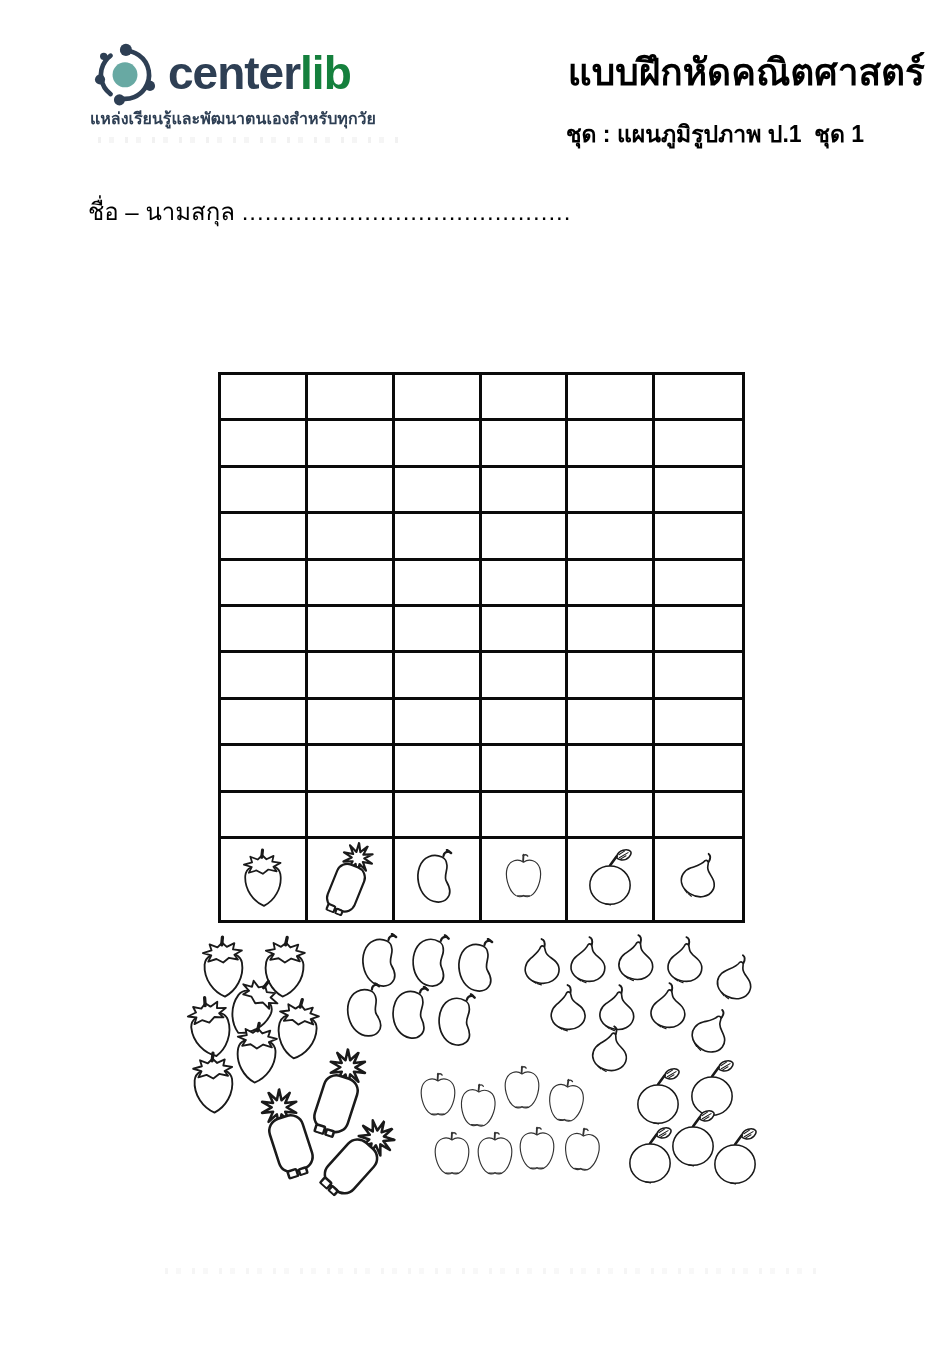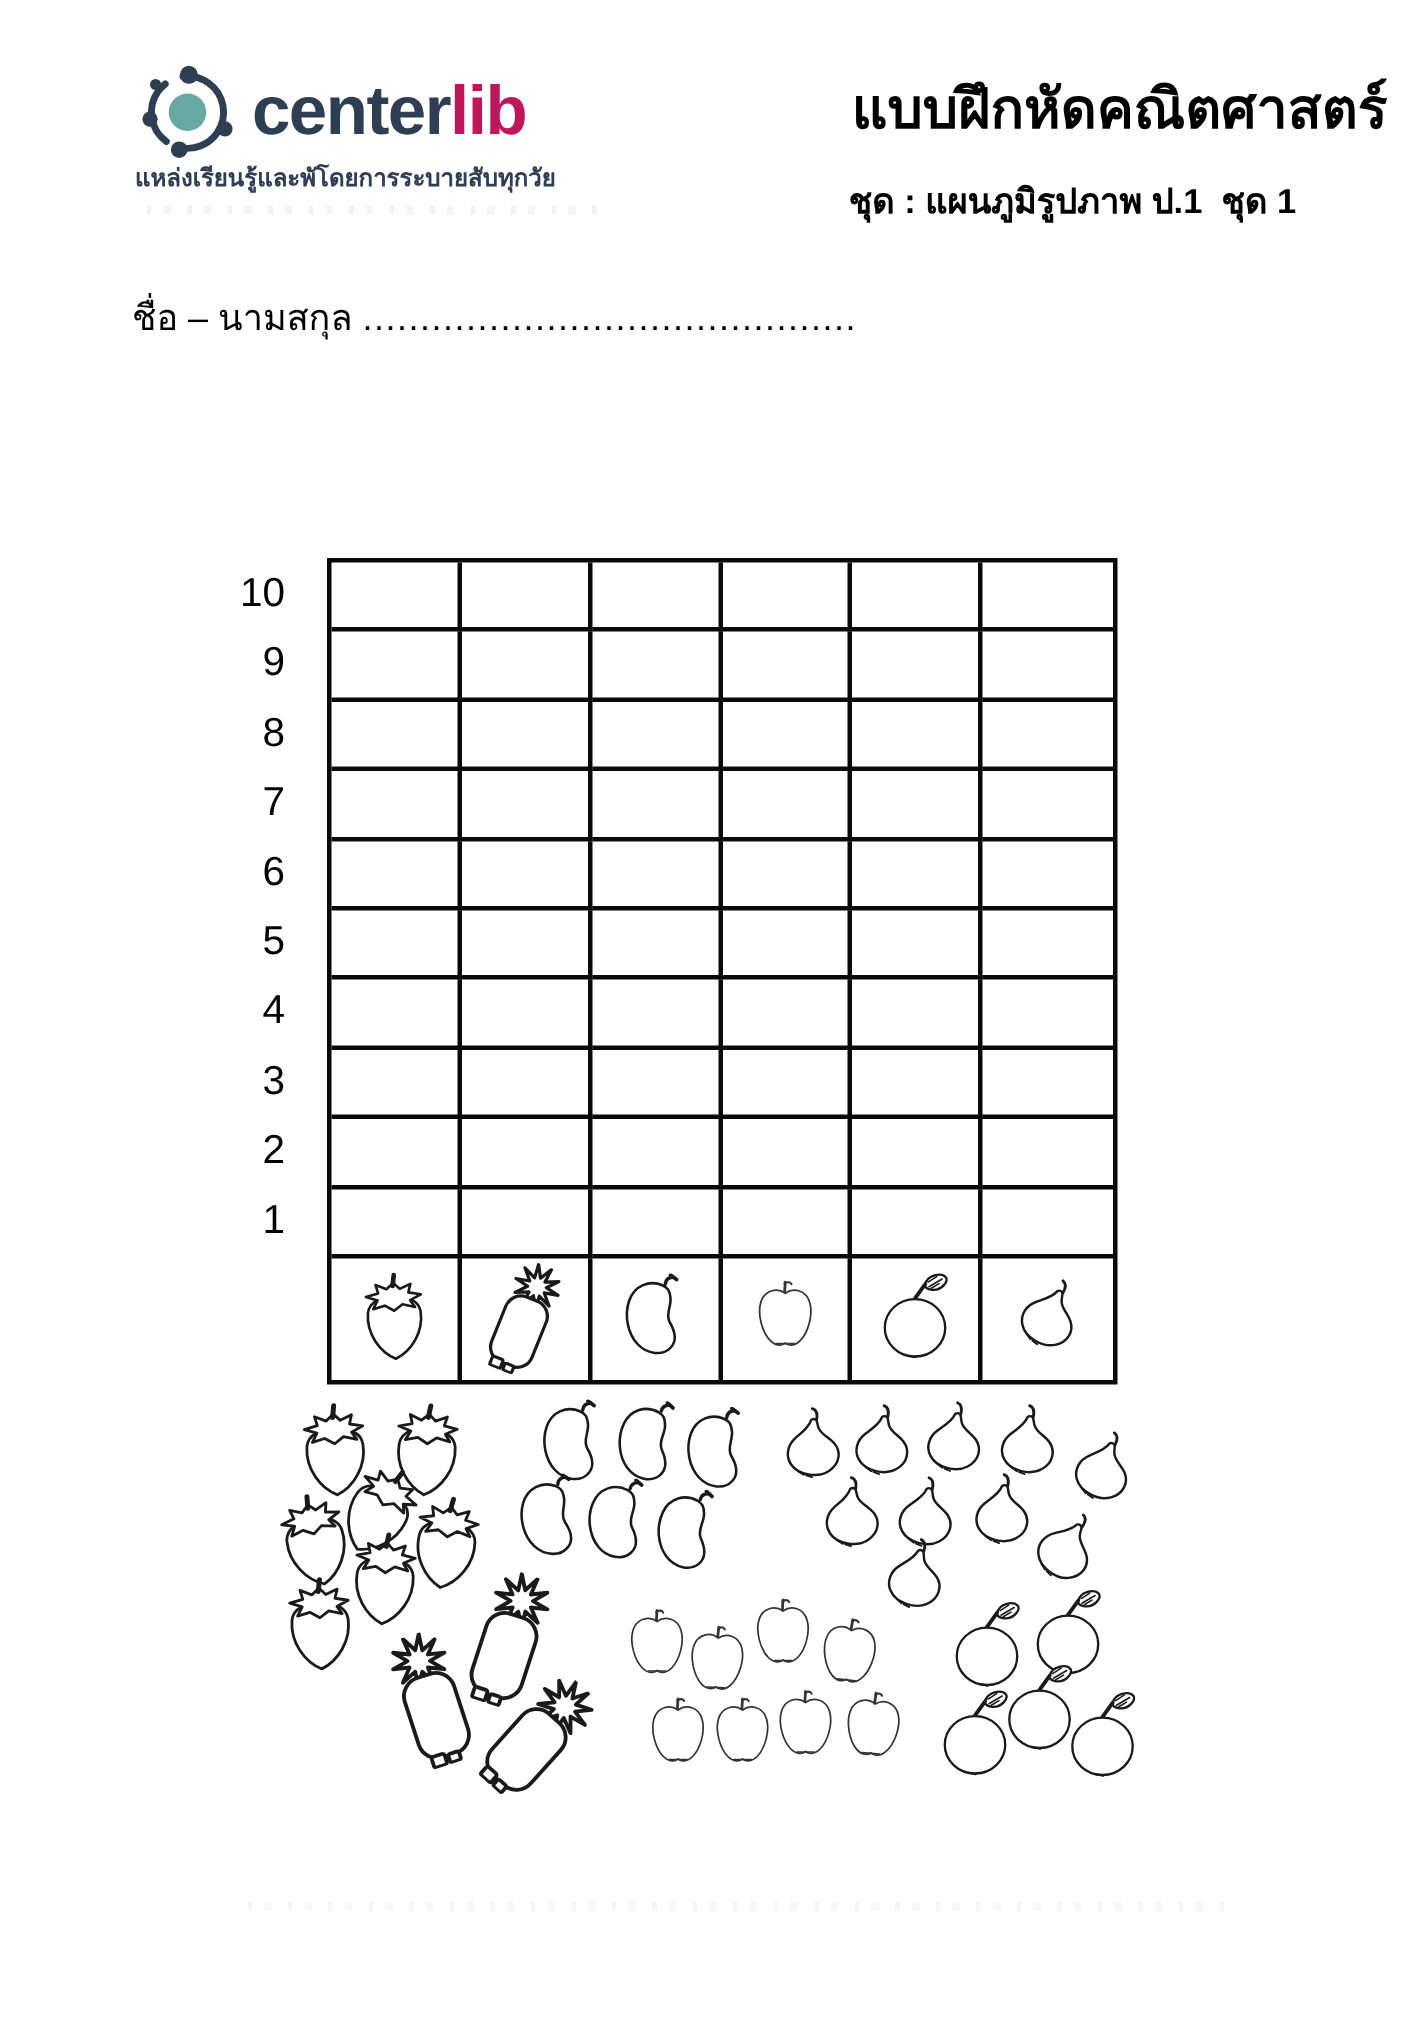--- a/index.html
+++ b/index.html
@@ -4,21 +4,21 @@
 <style>
   html,body{margin:0;padding:0;background:#fff;}
   .page{position:relative;width:951px;height:1345px;background:#fff;overflow:hidden;
         font-family:"Liberation Sans",sans-serif;color:#000;}
 
   
   .logo{position:absolute;left:88px;top:36px;}
   .logo-row{display:flex;align-items:center;}
   .logo-icon{width:74px;height:74px;}
   .brand{font-size:46px;font-weight:700;letter-spacing:-1px;color:#2e3f54;line-height:74px;margin-left:6px;}
-  .brand .teal{color:#be185d;}
+  .brand .teal{color:#15803d;}
   .tagline{font-size:16px;font-weight:600;color:#2e3f54;margin-top:-4px;margin-left:2px;}
 
   
   .faded{position:absolute;opacity:.55;
      background:repeating-linear-gradient(90deg,rgba(80,80,80,.14) 0 3px,transparent 3px 11px,rgba(80,80,80,.10) 11px 16px,transparent 16px 27px);}
   .faded1{left:98px;top:137px;width:302px;height:6px;}
   .faded2{left:165px;top:1268px;width:655px;height:6px;opacity:.4;}
 
   
   .titleblock{position:absolute;left:505px;top:52px;width:420px;text-align:center;}
@@ -59,45 +59,33 @@
         <circle cx="40" cy="42" r="26" fill="none" stroke="#2e3f54" stroke-width="5" stroke-dasharray="70 12 48 14" stroke-linecap="round" transform="rotate(-55 40 42)"></circle>
         <circle cx="40" cy="42" r="13.5" fill="#68a9a3"></circle>
         <circle cx="41" cy="15" r="6.5" fill="#2e3f54"></circle>
         <circle cx="17" cy="22" r="4" fill="#2e3f54"></circle>
         <circle cx="13" cy="47" r="5.5" fill="#2e3f54"></circle>
         <circle cx="34" cy="69" r="6" fill="#2e3f54"></circle>
         <circle cx="67" cy="54" r="5.5" fill="#2e3f54"></circle>
       </svg>
       <div class="brand"><span>center</span><span class="teal">lib</span></div>
     </div>
-    <div class="tagline">แหล่งเรียนรู้และพัโดยการระบายสับทุกวัย</div>
+    <div class="tagline">แหล่งเรียนรู้และพัฒนาตนเองสำหรับทุกวัย</div>
   </div>
 
   <div class="faded faded1"></div>
 
   <div class="titleblock">
     <div class="title">แบบฝึกหัดคณิตศาสตร์</div>
     <div class="subtitle">ชุด : แผนภูมิรูปภาพ ป.1  ชุด 1</div>
   </div>
 
   <div class="nameline"><span>ชื่อ – นามสกุล</span> <span class="dots">...........................................</span></div>
 
 
-  <div class="ylabels">
-      <div class="ylab">10</div>
-      <div class="ylab">9</div>
-      <div class="ylab">8</div>
-      <div class="ylab">7</div>
-      <div class="ylab">6</div>
-      <div class="ylab">5</div>
-      <div class="ylab">4</div>
-      <div class="ylab">3</div>
-      <div class="ylab">2</div>
-      <div class="ylab">1</div>
-    </div>
   <div class="grid">
       <div class="cell"></div>
       <div class="cell"></div>
       <div class="cell"></div>
       <div class="cell"></div>
       <div class="cell"></div>
       <div class="cell"></div>
       <div class="cell"></div>
       <div class="cell"></div>
       <div class="cell"></div>

